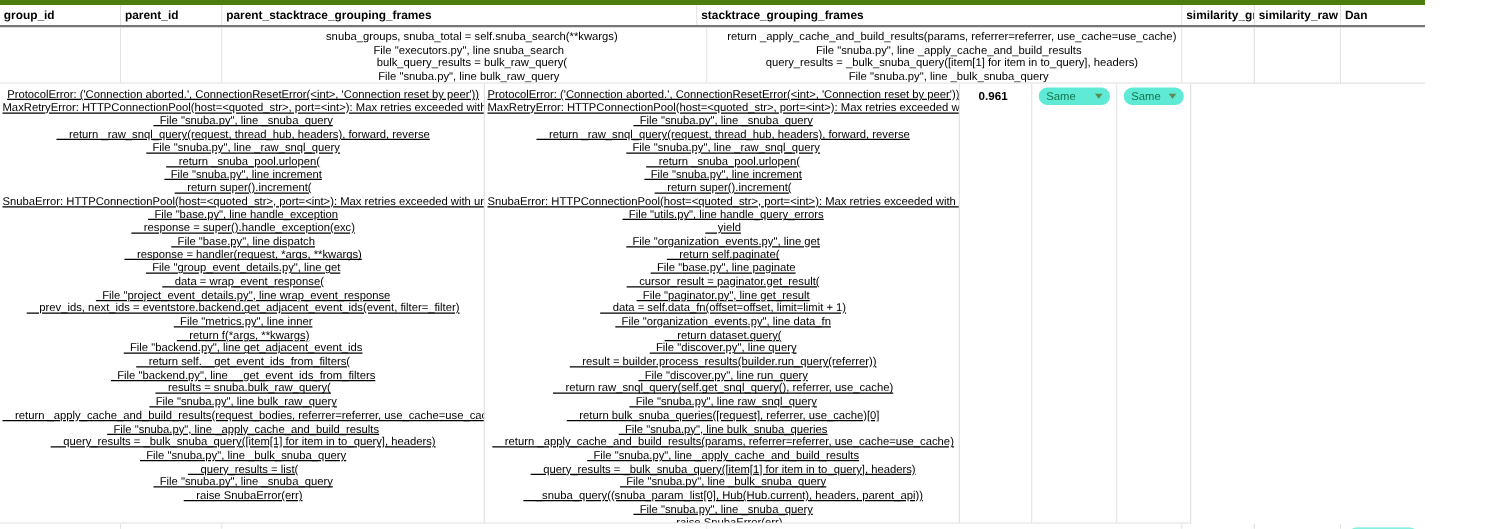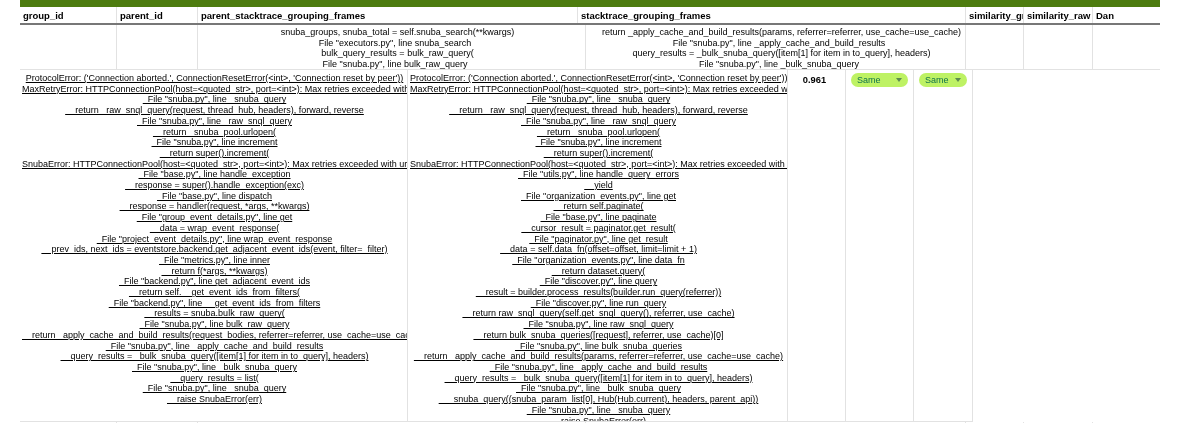--- a/index.html
+++ b/index.html
@@ -1,19 +1,19 @@
 <!DOCTYPE html>
 <html><head>
 <meta charset="utf-8">
 <style>
   * { margin:0; padding:0; box-sizing:border-box; }
   body { background:#fff; font-family:"Liberation Sans", sans-serif; }
   .sheet {
     position:relative; width:1140px; height:423px; overflow:hidden;
-    background:#fff; border-top:7px solid #4d7c0f;margin-left:20px;
+    background:#fff; border-top:4px solid #4d7c0f;
   }
   .row { display:flex; width:1200px; }
   .c {
     flex:none; overflow:hidden; position:relative;
     border-right:1px solid #e2e2e2; background:#fff;
   }
   
   .w-gid{width:97px} .w-pid{width:81px} .w-st{width:388px} .w-pst{width:380px}
   .w-sg{width:58px} .w-sr{width:69px} .w-dan{width:68px} .w-rich{width:59px}
   
@@ -41,21 +41,21 @@
   }
   
   .num {
     display:block; text-align:center; font-size:9.3px; color:#000;
     padding:5px 4px 0 0; white-space:nowrap;font-weight:bold;
   }
   
   .chip {
     display:flex; align-items:center; justify-content:space-between;
     height:14px; margin:3px 5px 0 5px; padding:0 6px;
-    background:#bef264; border-radius:8px; cursor:pointer;
+    background:#5eead4; border-radius:8px; cursor:pointer;
   }
   .chip .val { font-size:9px; color:#11734b; white-space:nowrap; }
   .chip .tri {
     width:0; height:0; flex:none;
     border-left:3.5px solid transparent; border-right:3.5px solid transparent;
     border-top:4px solid #5c8a51;
   }
 </style>
 </head>
 <body>

